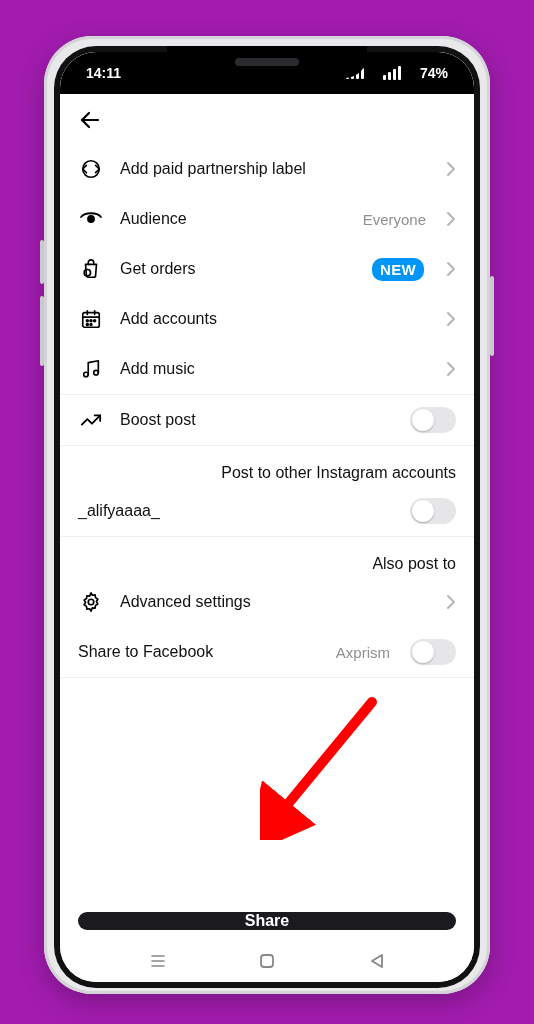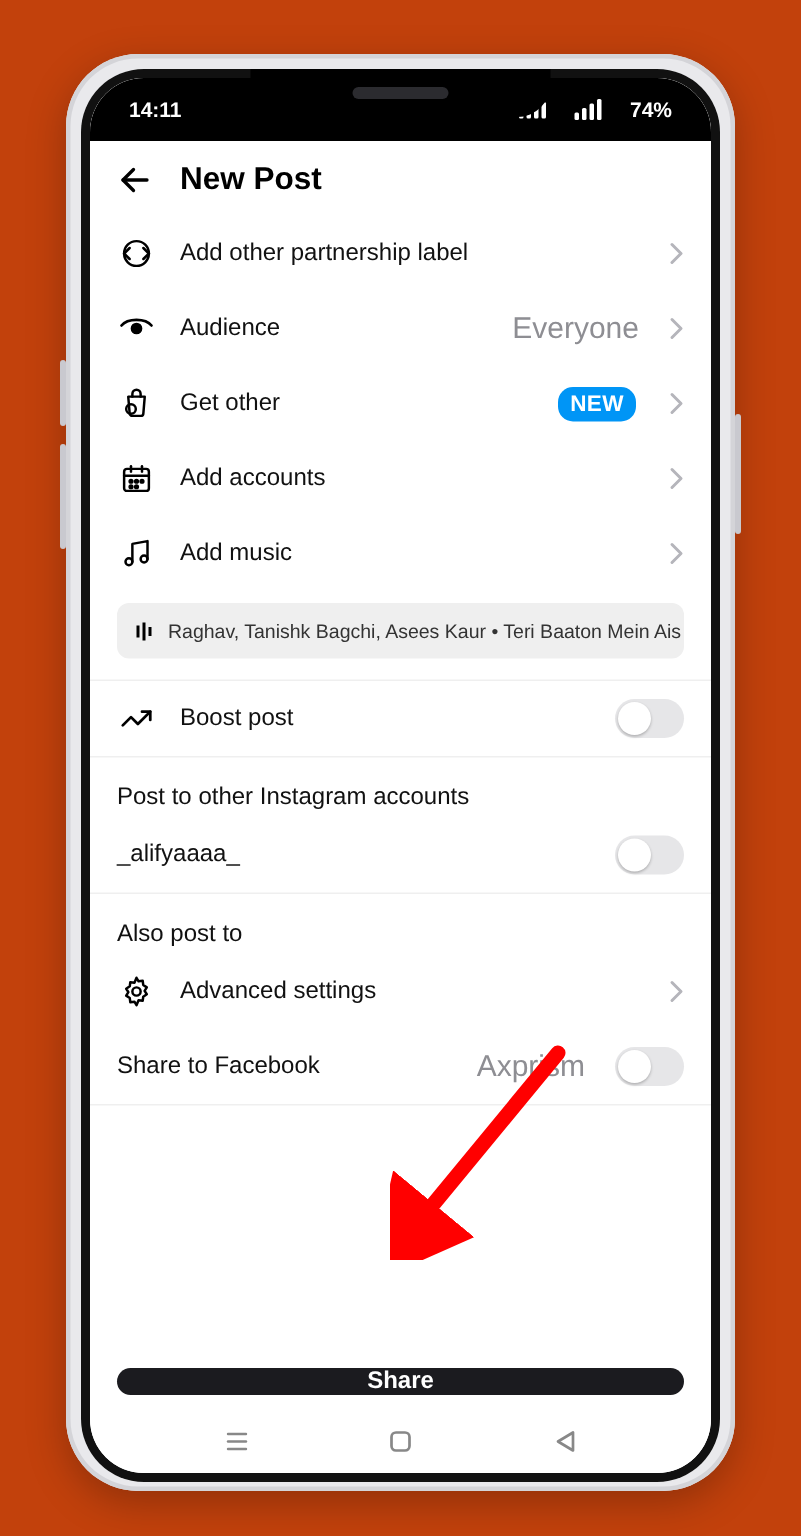--- a/index.html
+++ b/index.html
@@ -1,16 +1,16 @@
 <!DOCTYPE html>
 <html><head>
 <meta charset="utf-8">
 <style>
   html,body{margin:0;padding:0;background:#fff;font-family:-apple-system,Helvetica,Arial,sans-serif;}
-  .canvas{position:relative;width:534px;height:1024px;background:#c2410c;}
+  .canvas{position:relative;width:534px;height:1024px;background:#a21caf;}
   .phone-frame{position:absolute;left:44px;top:36px;width:446px;height:958px;border-radius:48px;background:#e9e9ec;box-shadow:0 8px 26px rgba(0,0,0,.25),0 0 0 3px #d4d4d8 inset;z-index:1;}
   .phone-body{position:absolute;left:10px;right:10px;top:10px;bottom:6px;border-radius:42px;background:#fff;box-shadow:0 0 0 6px #111 inset;overflow:hidden;}
   .screen{position:absolute;left:6px;right:6px;top:6px;bottom:6px;border-radius:36px;background:#fff;overflow:hidden;display:flex;flex-direction:column;}
   .notch{position:absolute;top:0;left:50%;transform:translateX(-50%);width:200px;height:32px;background:#000;border-bottom-left-radius:22px;border-bottom-right-radius:22px;z-index:5;display:flex;align-items:center;justify-content:center;}
   .notch .speaker{width:64px;height:8px;border-radius:4px;background:#2b2b2f;}
   
   .status{height:42px;background:#000;color:#fff;display:flex;align-items:center;justify-content:space-between;padding:0 26px;font-size:14px;font-weight:600;flex-shrink:0;}
   .status .right{display:flex;align-items:center;gap:19px;}
   .dots{display:flex;gap:2px;align-items:flex-end;}
   .dots span{width:3px;background:#fff;border-radius:1px;}
@@ -20,27 +20,27 @@
   .bars span:nth-child(1){height:5px}.bars span:nth-child(2){height:8px}.bars span:nth-child(3){height:11px}.bars span:nth-child(4){height:14px}
   
   .hdr{display:flex;align-items:center;gap:18px;padding:14px 16px 12px 18px;flex-shrink:0;}
   .hdr .title{font-size:21px;font-weight:700;}
   
   .content{flex:1;overflow:hidden;}
   .row{display:flex;align-items:center;padding:12px 18px;gap:16px;}
   .row .icn{width:26px;height:26px;display:flex;align-items:center;justify-content:center;flex-shrink:0;}
   .row .lbl{font-size:16px;color:#111;font-weight:500;}
   .row .spacer{flex:1;}
-  .row .val{font-size:20px;color:#8e8e93;margin-right:4px;}
+  .row .val{font-size:15px;color:#8e8e93;margin-right:4px;}
   .chev{color:#b5b5bb;}
   svg{display:block;}
   .badge{background:#0095f6;color:#fff;font-size:15px;font-weight:700;padding:3px 8px;border-radius:10px;margin-right:6px;letter-spacing:.3px;}
   .music-pill{margin:8px 18px 14px 18px;background:#efefef;border-radius:8px;padding:11px 12px;font-size:13px;color:#333;white-space:nowrap;overflow:hidden;display:flex;align-items:center;gap:8px;}
   .sep{height:1px;background:#efefef;}
-  .sect{padding:18px 18px 4px 18px;font-size:16px;color:#111;}
+  .sect{padding:18px 18px 4px 18px;font-size:16px;color:#111;text-align:right;}
   .toggle{position:relative;width:46px;height:26px;border-radius:13px;background:#e6e6e8;flex-shrink:0;}
   .toggle .knob{position:absolute;top:2px;left:2px;width:22px;height:22px;border-radius:50%;background:#fff;box-shadow:0 1px 2px rgba(0,0,0,.25);}
   .share-wrap{padding:10px 18px;flex-shrink:0;}
   .share-btn{background:#1b1b1f;color:#fff;text-align:center;font-size:16px;font-weight:600;border-radius:10px;}
   .android-nav{height:42px;display:flex;align-items:center;justify-content:space-evenly;flex-shrink:0;}
   .android-nav .nbtn{width:24px;height:24px;display:flex;align-items:center;justify-content:center;color:#888;}
   
   .btn-side{position:absolute;background:#c9c9cf;border-radius:2px;}
   .btn-l1{left:-4px;top:204px;width:4px;height:44px;}
   .btn-l2{left:-4px;top:260px;width:4px;height:70px;}
@@ -81,35 +81,34 @@
           </div>
         </div>
 
         <div class="hdr">
           <span>
             <svg width="24" height="24" viewBox="0 0 24 24" fill="none" stroke="#000" stroke-width="2.2" stroke-linecap="round" stroke-linejoin="round">
                 <line x1="20" y1="12" x2="4" y2="12"></line>
                 <polyline points="11 5 4 12 11 19"></polyline>
               </svg>
           </span>
-          <span class="title">New Post</span>
         </div>
 
         <div class="content">
 
           <div class="row">
             <span class="icn">
               <svg width="22" height="22" viewBox="0 0 24 24" fill="none" stroke="#000" stroke-width="1.8" stroke-linecap="round" stroke-linejoin="round">
                   <path d="M3 12a9 9 0 0 0 9 9 9 9 0 0 0 9-9"></path>
                   <path d="M21 12a9 9 0 0 0-9-9 9 9 0 0 0-9 9"></path>
                   <polyline points="17 8 21 12 17 16"></polyline>
                   <polyline points="7 16 3 12 7 8"></polyline>
                 </svg>
             </span>
-            <span class="lbl">Add other partnership label</span>
+            <span class="lbl">Add paid partnership label</span>
             <span class="spacer"></span>
             <span class="chev">
                 <svg width="10" height="16" viewBox="0 0 10 16" fill="none" stroke="currentColor" stroke-width="2" stroke-linecap="round" stroke-linejoin="round">
                   <polyline points="2 2 8 8 2 14"></polyline>
                 </svg>
               </span>
           </div>
 
           <div class="row">
             <span class="icn">
@@ -129,21 +128,21 @@
           </div>
 
           <div class="row">
             <span class="icn">
               <svg width="22" height="22" viewBox="0 0 24 24" fill="none" stroke="#000" stroke-width="1.8" stroke-linecap="round" stroke-linejoin="round">
                   <path d="M6 7h12l-1 12a2 2 0 0 1-2 2H9a2 2 0 0 1-2-2L6 7z"></path>
                   <path d="M9 7V5a3 3 0 0 1 6 0v2"></path>
                   <circle cx="8" cy="16" r="3.5"></circle>
                 </svg>
             </span>
-            <span class="lbl">Get other</span>
+            <span class="lbl">Get orders</span>
             <span class="spacer"></span>
             <span class="badge">NEW</span>
             <span class="chev">
                 <svg width="10" height="16" viewBox="0 0 10 16" fill="none" stroke="currentColor" stroke-width="2" stroke-linecap="round" stroke-linejoin="round">
                   <polyline points="2 2 8 8 2 14"></polyline>
                 </svg>
               </span>
           </div>
 
           <div class="row">
@@ -179,30 +178,20 @@
             </span>
             <span class="lbl">Add music</span>
             <span class="spacer"></span>
             <span class="chev">
                 <svg width="10" height="16" viewBox="0 0 10 16" fill="none" stroke="currentColor" stroke-width="2" stroke-linecap="round" stroke-linejoin="round">
                   <polyline points="2 2 8 8 2 14"></polyline>
                 </svg>
               </span>
           </div>
 
-          <div class="music-pill">
-            <span>
-              <svg width="14" height="14" viewBox="0 0 14 14" fill="#000">
-                  <rect x="1" y="3" width="2" height="8"></rect>
-                  <rect x="5" y="1" width="2" height="12"></rect>
-                  <rect x="9" y="4" width="2" height="6"></rect>
-                </svg>
-            </span>
-            <span>Raghav, Tanishk Bagchi, Asees Kaur • Teri Baaton Mein Ais</span>
-          </div>
 
           <div class="sep"></div>
 
           <div class="row">
             <span class="icn">
               <svg width="22" height="22" viewBox="0 0 24 24" fill="none" stroke="#000" stroke-width="2" stroke-linecap="round" stroke-linejoin="round">
                   <polyline points="2 17 8 11 13 16 22 7"></polyline>
                   <polyline points="16 7 22 7 22 13"></polyline>
                 </svg>
             </span>

